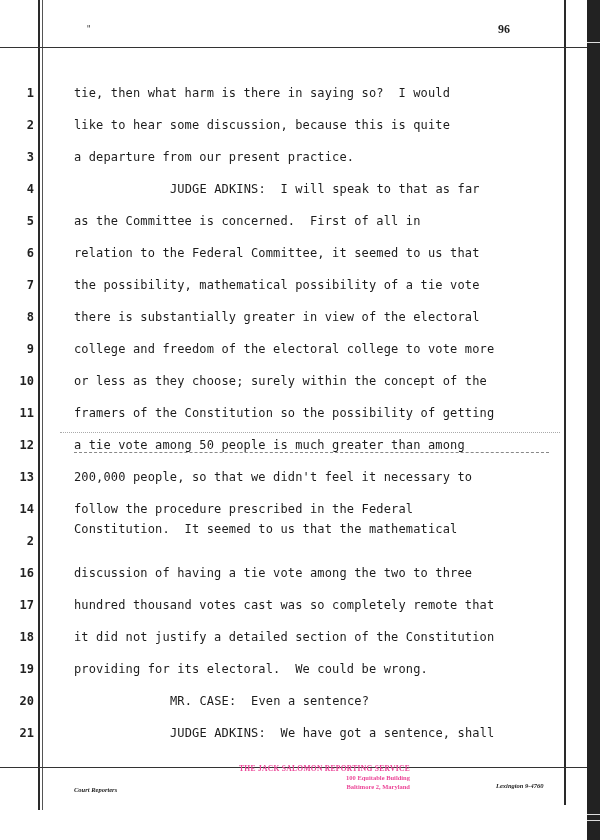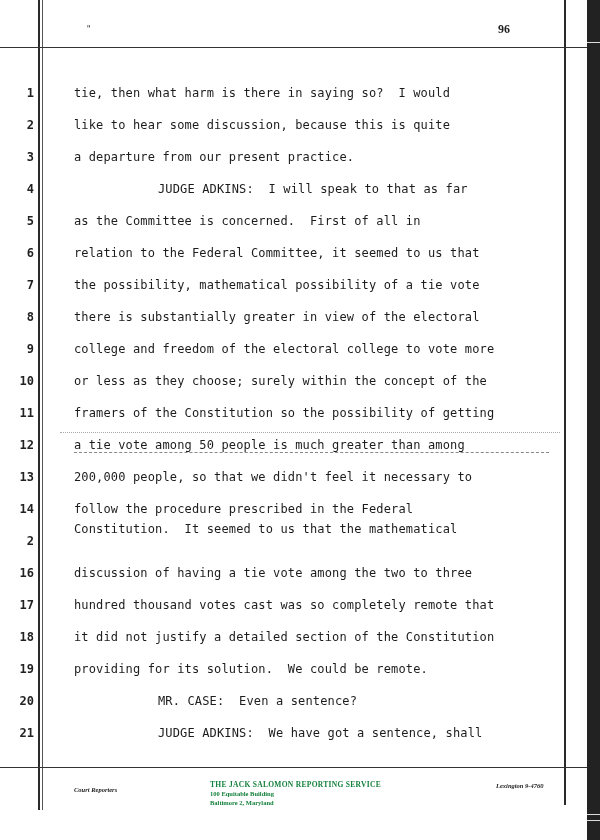--- a/index.html
+++ b/index.html
@@ -27,32 +27,32 @@
   .ln {
     position: absolute; right: 4px; width: 30px; text-align: right;
     font-family: "DejaVu Sans Mono", monospace; font-weight: bold; font-size: 12px; color: #222;
   }
   .text-lines { position: absolute; left: 74px; top: 0; width: 490px; }
   .tl {
     position: absolute; left: 0; white-space: pre;
     font-family: "DejaVu Sans Mono", "Liberation Mono", monospace;
     font-size: 12px; letter-spacing: 0.15px; color: #1c1c1c;
   }
-  .tl.indent { left: 84px; }
+  .tl.indent { left: 96px; }
   .underline-dash {
     position: absolute; left: 74px; top: 452px; width: 475px; height: 0;
     border-top: 1px dashed #888;
   }
   .overline-dash {
     position: absolute; left: 60px; top: 432px; width: 500px; height: 0;
     border-top: 1px dotted #aaa;
   }
   .footer-center {
-    position: absolute; left: 210px; top: 764px; width: 200px; text-align: left;
-    font-family: "Liberation Serif", serif; color: #15803d; line-height: 9px; margin-top: 16px;
+    position: absolute; left: 210px; top: 764px; width: 200px; text-align: right;
+    font-family: "Liberation Serif", serif; color: #ec4899; line-height: 9px;
   }
   .footer-center .f1 { font-size: 7.5px; font-weight: bold; letter-spacing: 0.3px; }
   .footer-center .f2, .footer-center .f3 { font-size: 6.5px; font-weight: bold; }
   .footer-left {
     position: absolute; left: 74px; top: 786px;
     font-family: "Liberation Serif", serif; font-style: italic; font-weight: bold; font-size: 6.5px; color: #222;
   }
   .footer-right {
     position: absolute; left: 496px; top: 782px;
     font-family: "Liberation Serif", serif; font-style: italic; font-weight: bold; font-size: 6.5px; color: #222;
@@ -116,21 +116,21 @@
     <div class="tl" style="top:342px">college and freedom of the electoral college to vote more</div>
     <div class="tl" style="top:374px">or less as they choose; surely within the concept of the</div>
     <div class="tl" style="top:406px">framers of the Constitution so the possibility of getting</div>
     <div class="tl" style="top:438px">a tie vote among 50 people is much greater than among</div>
     <div class="tl" style="top:470px">200,000 people, so that we didn't feel it necessary to</div>
     <div class="tl" style="top:502px">follow the procedure prescribed in the Federal</div>
     <div class="tl" style="top:522px">Constitution.  It seemed to us that the mathematical</div>
     <div class="tl" style="top:566px">discussion of having a tie vote among the two to three</div>
     <div class="tl" style="top:598px">hundred thousand votes cast was so completely remote that</div>
     <div class="tl" style="top:630px">it did not justify a detailed section of the Constitution</div>
-    <div class="tl" style="top:662px">providing for its solution.  We could be remote.</div>
+    <div class="tl" style="top:662px">providing for its electoral.  We could be wrong.</div>
     <div class="tl indent" style="top:694px">MR. CASE:  Even a sentence?</div>
     <div class="tl indent" style="top:726px">JUDGE ADKINS:  We have got a sentence, shall</div>
   </div>
 
   <div class="footer-center">
     <div class="f1">THE JACK SALOMON REPORTING SERVICE</div>
     <div class="f2">100 Equitable Building</div>
     <div class="f3">Baltimore 2, Maryland</div>
   </div>
   <div class="footer-left">Court Reporters</div>

